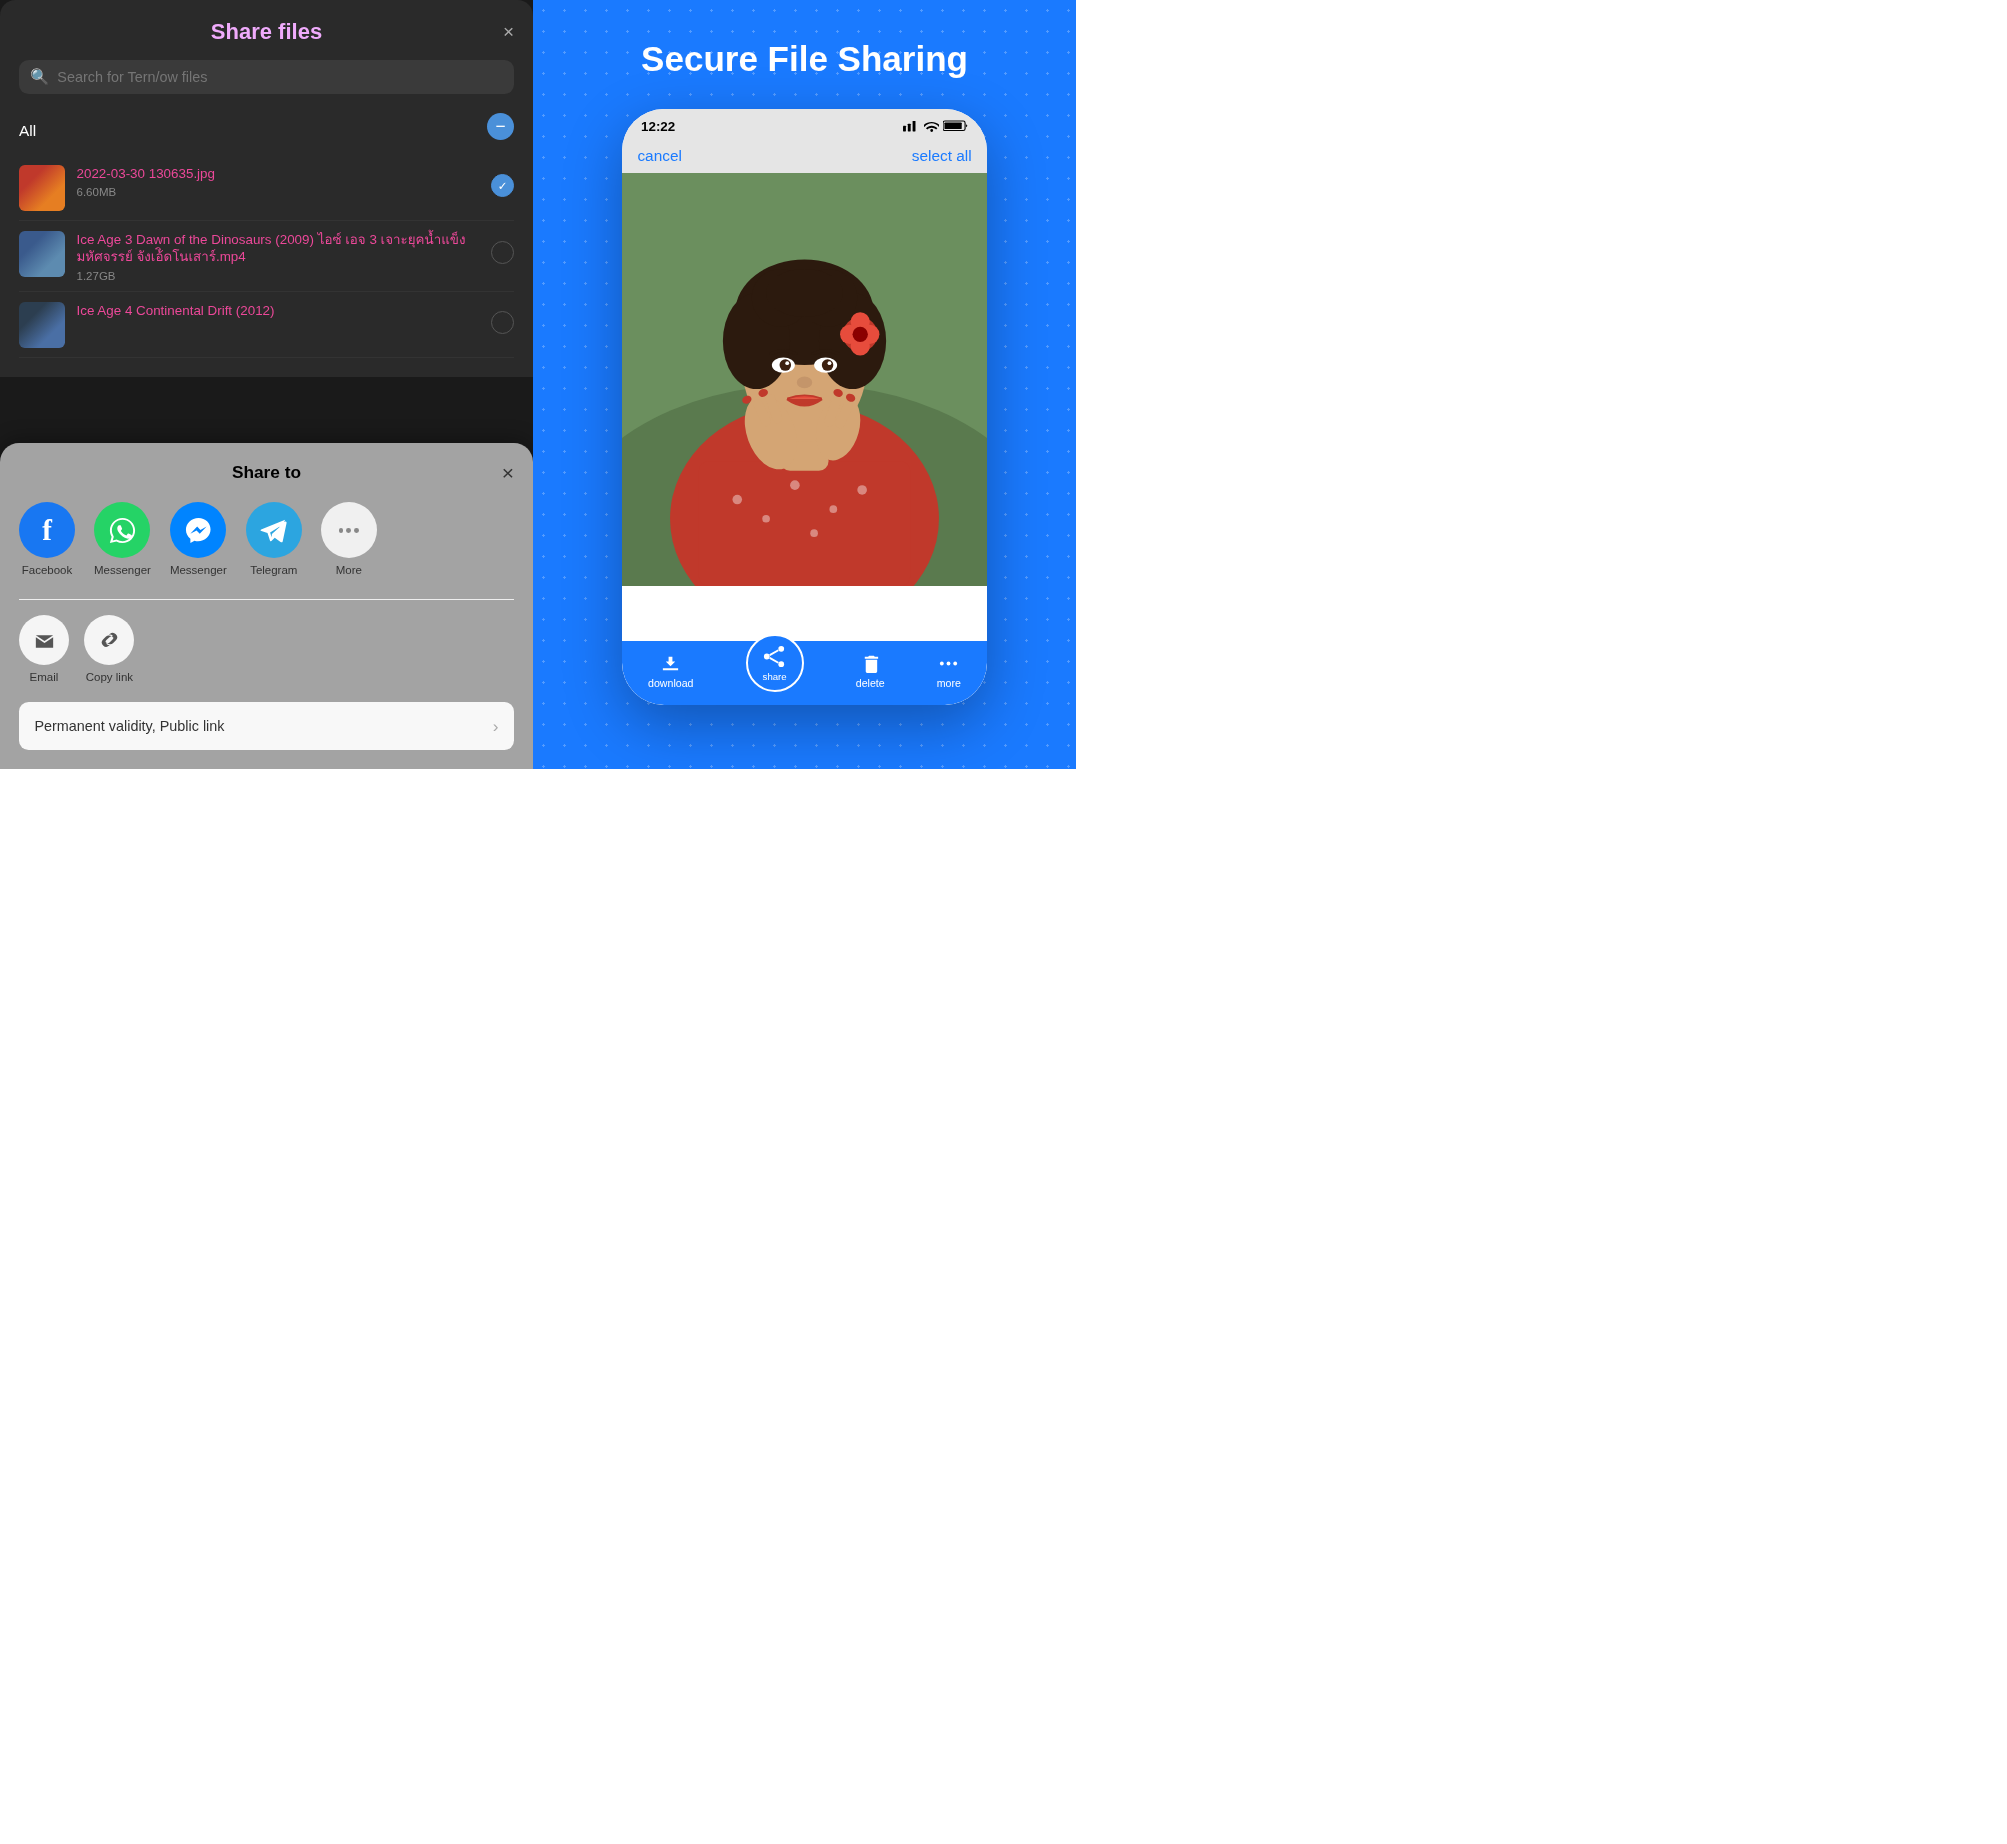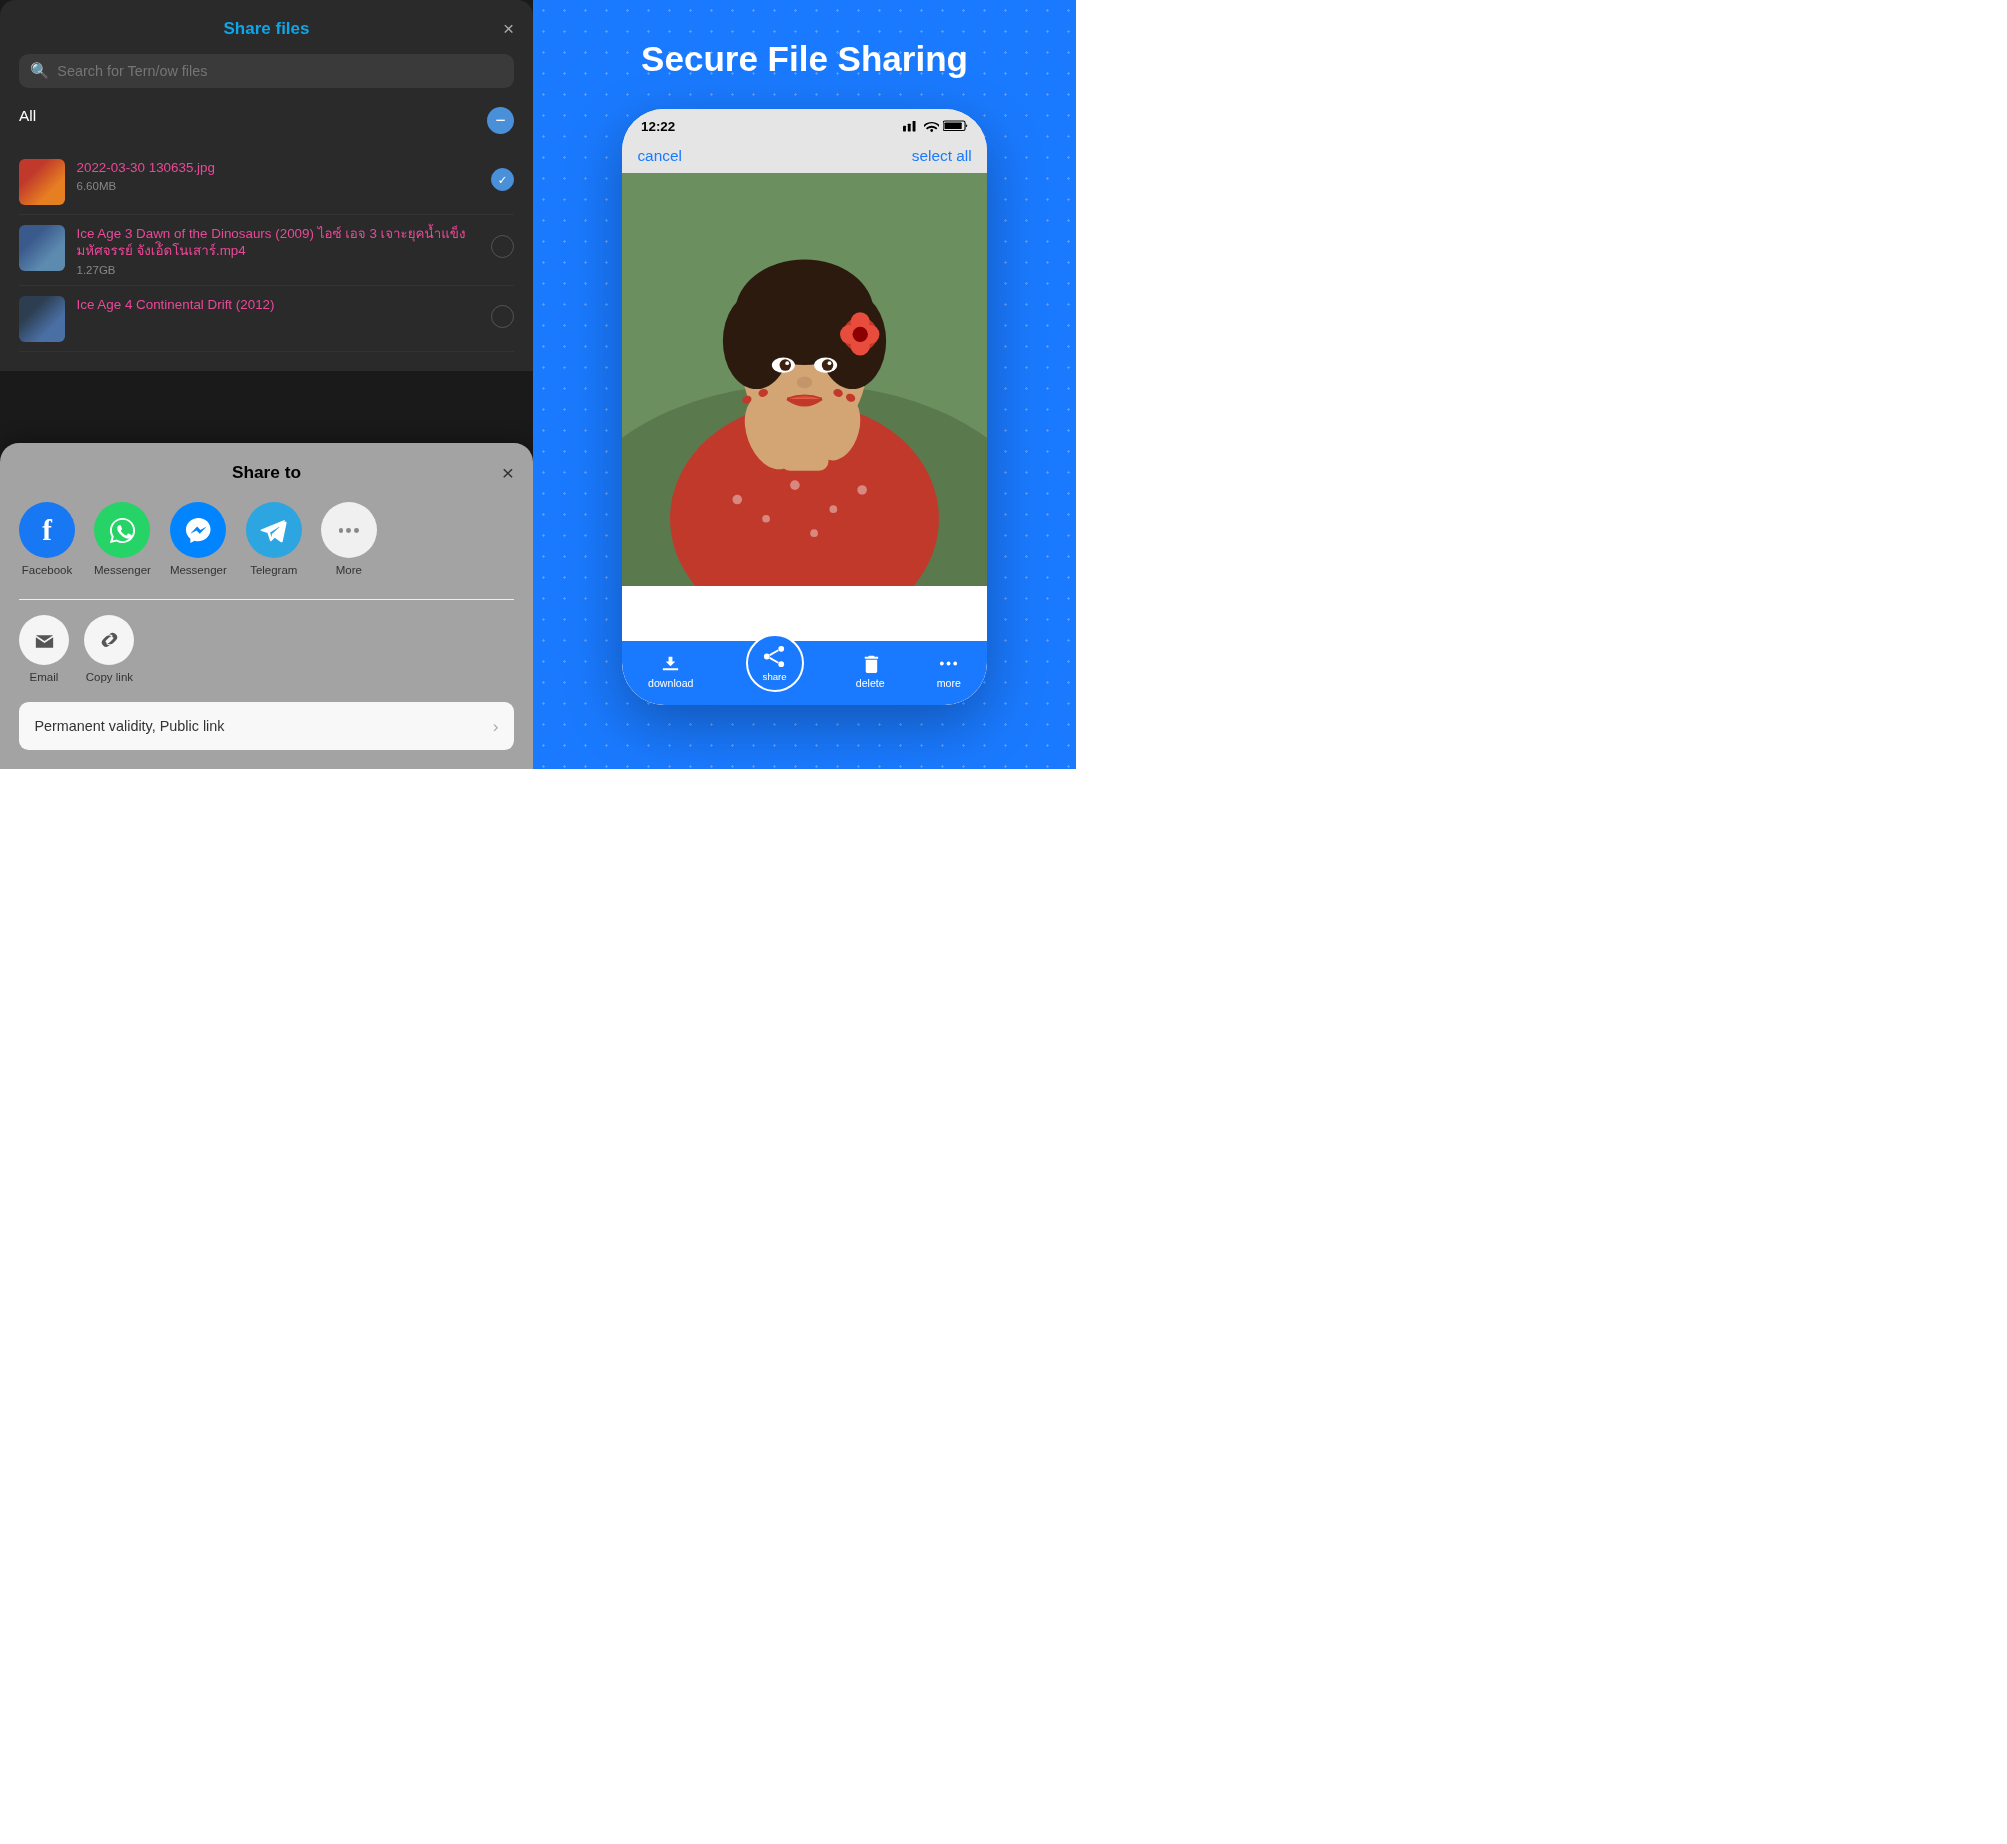--- a/index.html
+++ b/index.html
@@ -33,22 +33,22 @@
 
     .dialog-header {
       display: flex;
       justify-content: center;
       align-items: center;
       position: relative;
       margin-bottom: 15.4px;
     }
 
     .dialog-title {
-      color: #0ea5e9;
-      font-size: 17px;
+      color: #f0abfc;
+      font-size: 22px;
       font-weight: 600;
     }
 
     .close-btn {
       position: absolute;
       right: 0;
       background: none;
       border: none;
       color: #aaaaaa;
       font-size: 19px;
@@ -75,21 +75,21 @@
       border: none;
       color: #888;
       font-size: 14.4px;
       outline: none;
       width: 100%;
     }
 
     .all-section {
       display: flex;
       justify-content: space-between;
-      align-items: flex-start;
+      align-items: flex-end;
       margin-bottom: 15.4px;
     }
 
     .all-label {
       color: #ffffff;
       font-size: 15.4px;
       font-weight: 500;
     }
 
     .minus-btn {

